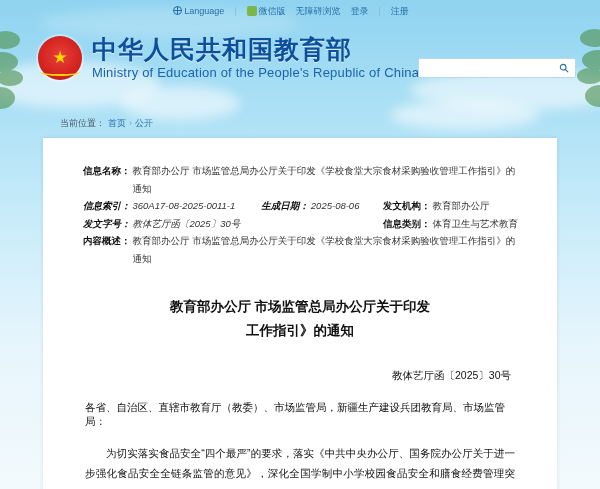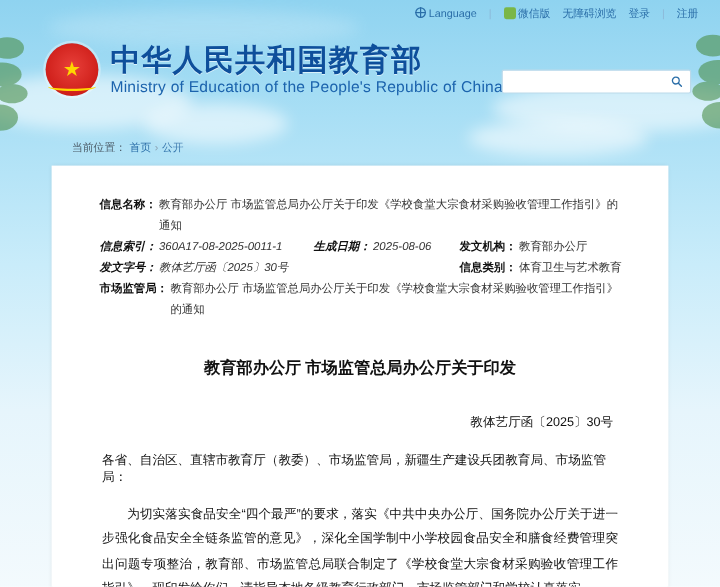--- a/index.html
+++ b/index.html
@@ -38,21 +38,21 @@
   }
   .tree.left { left: 0; }
   .tree.right { right: 0; }
 
   
   .topbar {
     position: relative;
     height: 22px;
     display: flex;
     align-items: center;
-    justify-content: flex-end;
+    justify-content: center;
     padding-right: 18px;
     gap: 10px;
     font-size: 9px;
     color: #2a6ea8;
   }
   .topbar a, .topbar span.tb {
     color: #2a6ea8;
     text-decoration: none;
     white-space: nowrap;
   }
@@ -343,28 +343,29 @@
         <span class="meta-label">发文字号：</span>
         <span class="meta-value">教体艺厅函〔2025〕30号</span>
       </div>
       <div class="meta-cell meta-col-2">
         <span class="meta-label">信息类别：</span>
         <span class="meta-value">体育卫生与艺术教育</span>
       </div>
     </div>
     <div class="meta-row">
       <div class="meta-cell">
-        <span class="meta-label">市场监管局：</span>
+        <span class="meta-label">内容概述：</span>
         <span class="meta-value">教育部办公厅 市场监管总局办公厅关于印发《学校食堂大宗食材采购验收管理工作指引》的通知</span>
       </div>
     </div>
   </div>
 
   <div class="doc-title">
     <div>教育部办公厅 市场监管总局办公厅关于印发</div>
+    <div>工作指引》的通知</div>
   </div>
 
   <div class="doc-number">教体艺厅函〔2025〕30号</div>
 
   <div class="doc-salutation">各省、自治区、直辖市教育厅（教委）、市场监管局，新疆生产建设兵团教育局、市场监管局：</div>
 
   <div class="doc-para">为切实落实食品安全“四个最严”的要求，落实《中共中央办公厅、国务院办公厅关于进一步强化食品安全全链条监管的意见》，深化全国学制中小学校园食品安全和膳食经费管理突出问题专项整治，教育部、市场监管总局联合制定了《学校食堂大宗食材采购验收管理工作指引》。现印发给你们，请指导本地各级教育行政部门、市场监管部门和学校认真落实。</div>
 
 </div>
 

